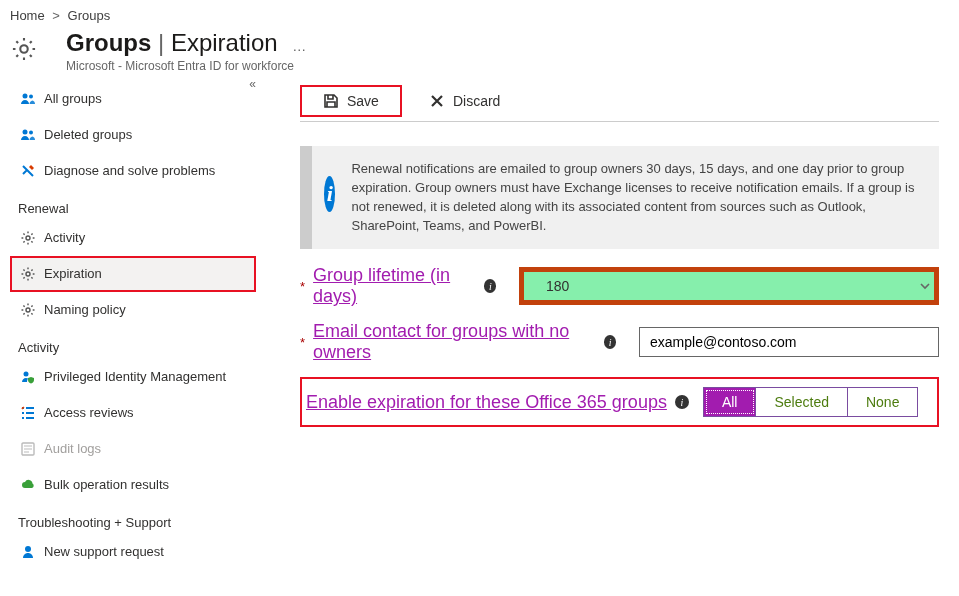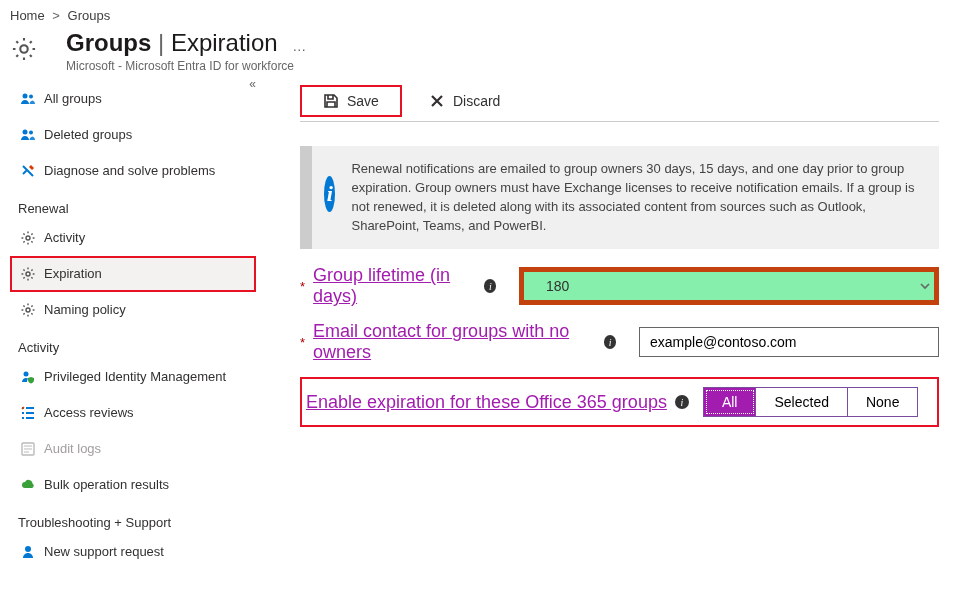--- a/index.html
+++ b/index.html
@@ -77,21 +77,21 @@
   .select-wrap { position:relative; flex:0 0 auto; }
   .select-box {
     border: 5px solid #c2410c; padding: 6px 28px 6px 22px; font-size: 14px; min-width: 420px; background:#86efac;
     cursor: pointer;
   }
   .select-wrap .chev { position:absolute; right:8px; top: 50%; transform: translateY(-50%); pointer-events:none; color:#666; }
   .text-input {
     border: 1px solid #666; padding: 6px 10px; font-size: 14px; min-width: 300px; font-family: inherit;
   }
   .seg { display:flex; border:1px solid #7a4ca0; margin-left: 8px; }
-  .seg .opt { padding: 6px 18px; font-size: 14px; color: #000000; cursor:pointer; border-right: 1px solid #7a4ca0; }
+  .seg .opt { padding: 6px 18px; font-size: 14px; color: #4d7c0f; cursor:pointer; border-right: 1px solid #7a4ca0; }
   .seg .opt:last-child { border-right: none; }
   .seg .opt.active { background: #a21caf; color: #fff; outline: 1px dotted #fff; outline-offset: -3px; }
 
   svg { display:block; }
 </style>
 </head>
 <body>
 
 <div class="breadcrumb">
   <a href="#">Home</a>

